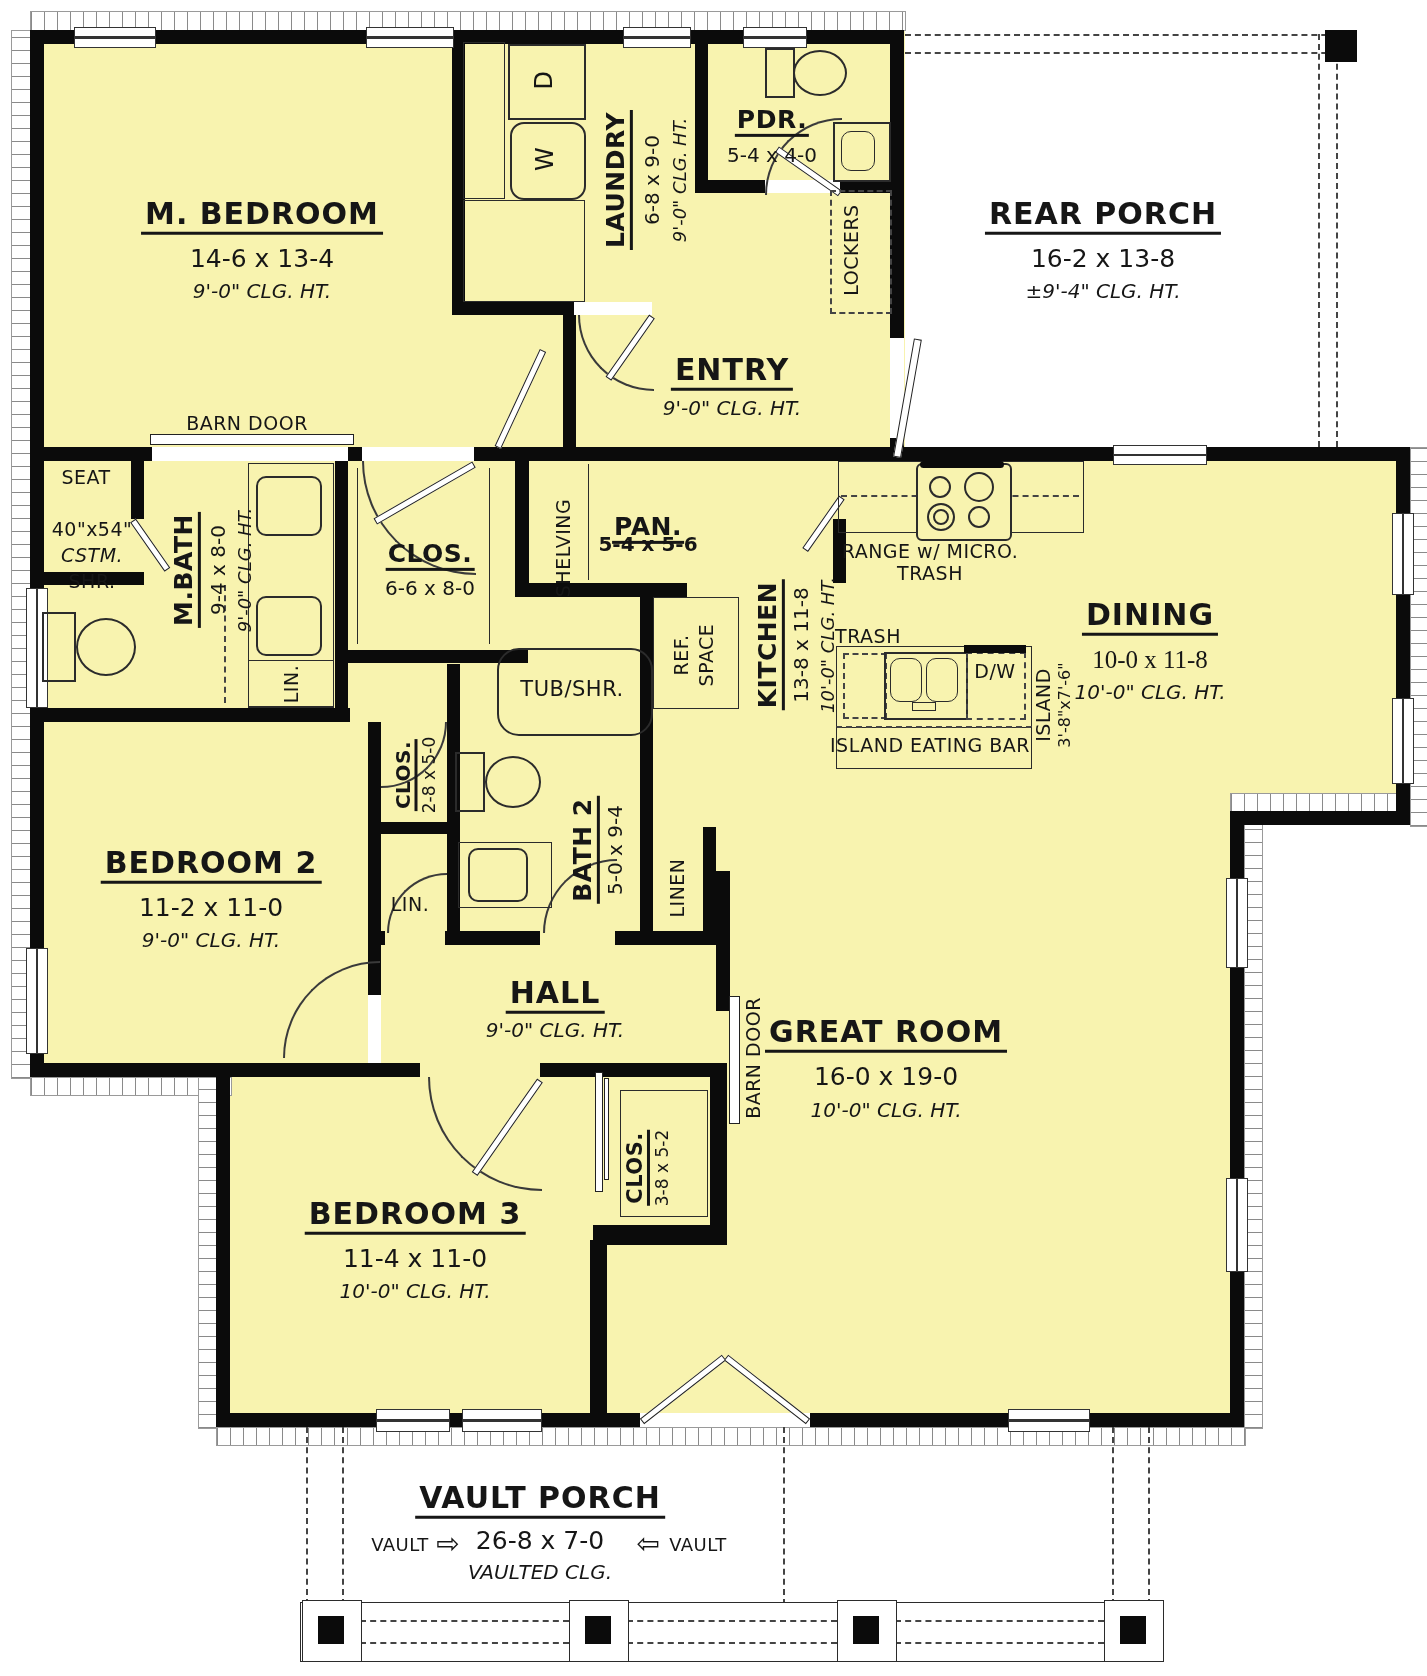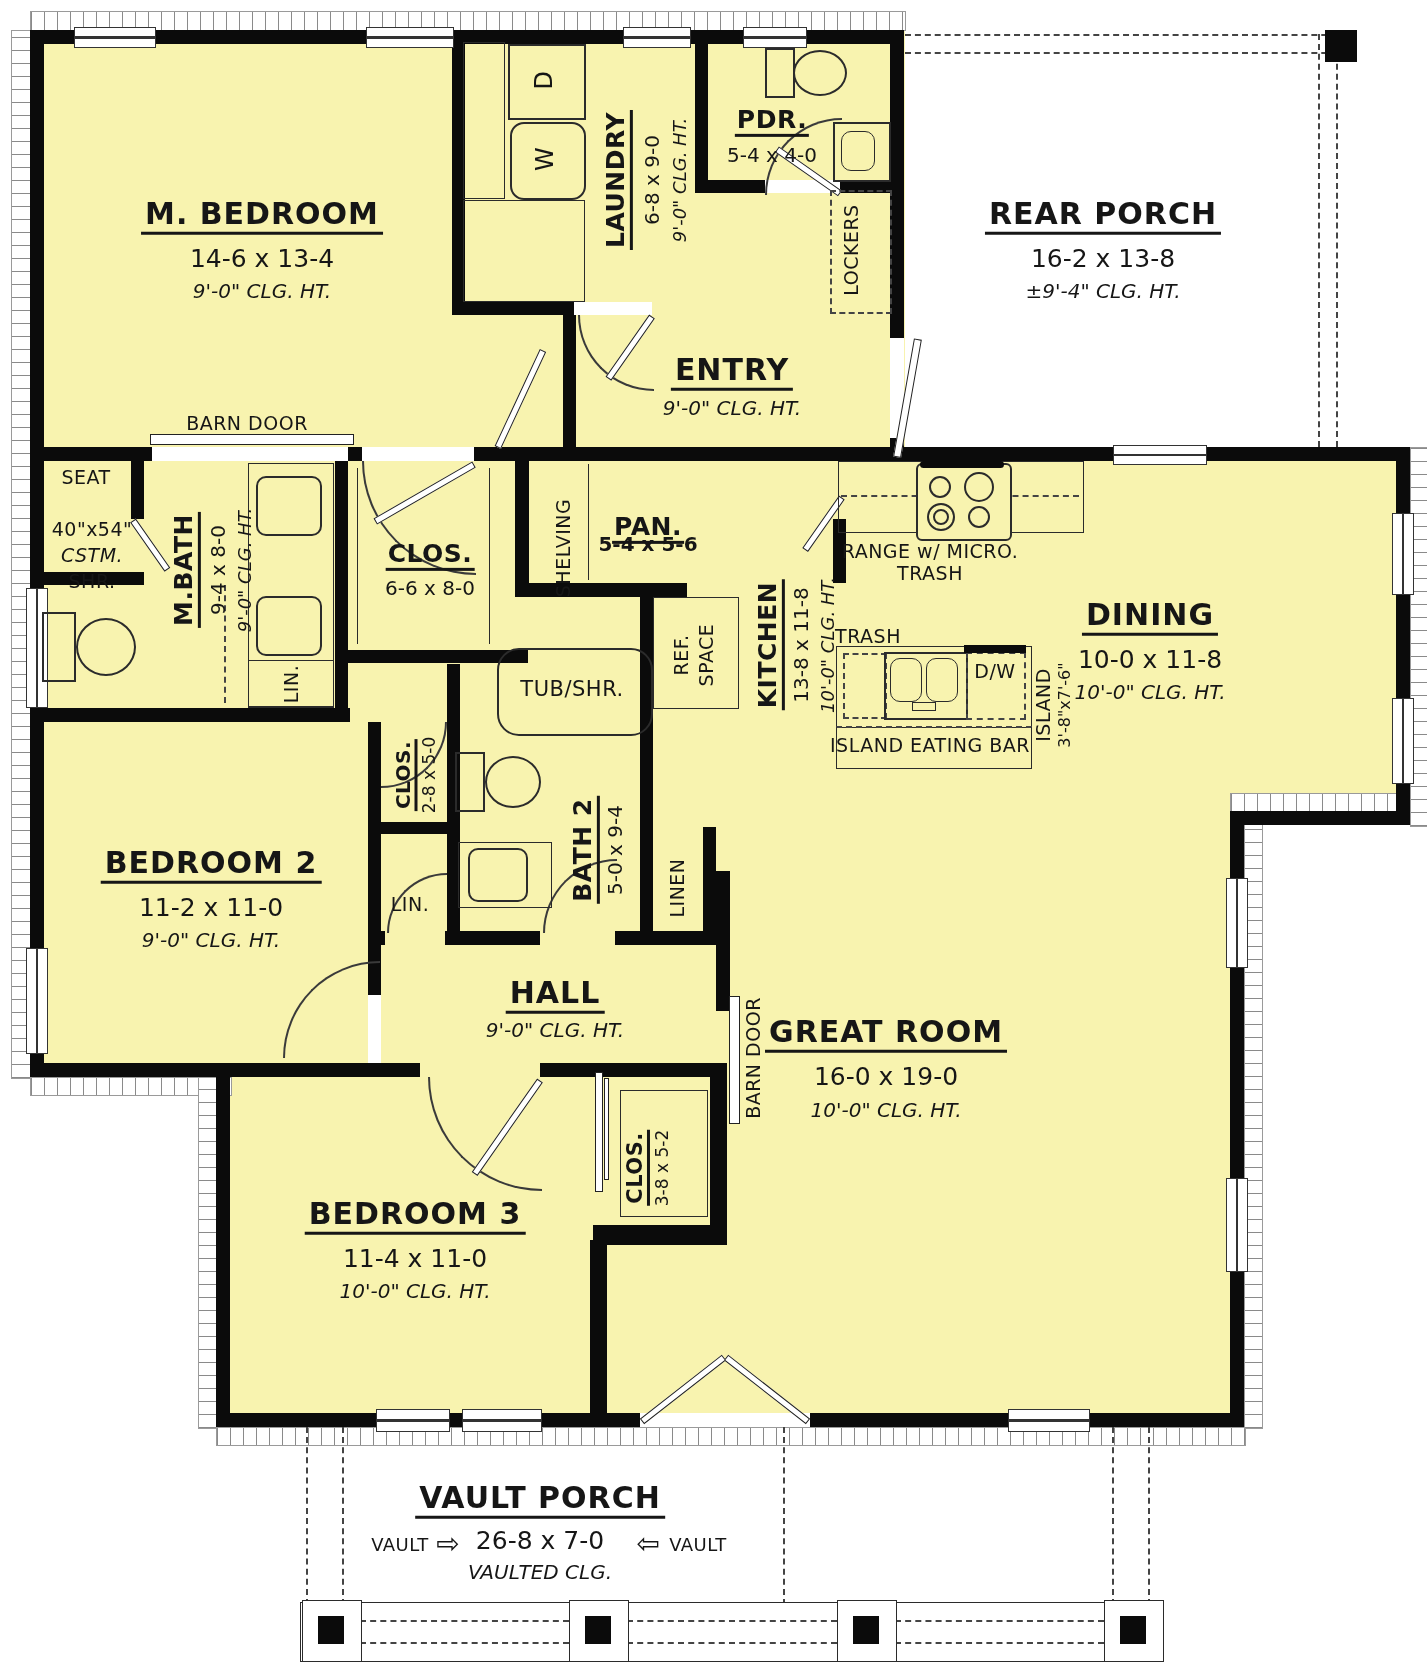--- a/index.html
+++ b/index.html
@@ -276,21 +276,21 @@
   <div class="lbl dim2" style="left:430px;top:588px;">6-6 x 8-0</div>
 
   <div class="lbl t2" style="left:648px;top:529px;">PAN.</div>
   <div class="lbl dim2" style="left:648px;top:544px;font-weight:bold;">5-4 x 5-6</div>
 
   <div class="lbl rot t2" style="left:770px;top:645px;">KITCHEN</div>
   <div class="lbl rot dim2" style="left:801px;top:645px;">13-8 x 11-8</div>
   <div class="lbl rot clg" style="left:828px;top:645px;font-size:18px;">10'-0" CLG. HT.</div>
 
   <div class="lbl t1" style="left:1150px;top:617px;">DINING</div>
-  <div class="lbl dim" style="left:1150px;top:660px;">10-0 x 11-8</div>
+  <div class="lbl dim" style="left:1150px;top:660px;font-family:Liberation Serif, serif;">10-0 x 11-8</div>
   <div class="lbl clg" style="left:1150px;top:692px;">10'-0" CLG. HT.</div>
 
   <div class="lbl t1" style="left:211px;top:865px;">BEDROOM 2</div>
   <div class="lbl dim" style="left:211px;top:908px;">11-2 x 11-0</div>
   <div class="lbl clg" style="left:211px;top:940px;">9'-0" CLG. HT.</div>
 
   <div class="lbl rot t2" style="left:405px;top:775px;font-size:20px;">CLOS.</div>
   <div class="lbl rot dim2" style="left:430px;top:775px;font-size:17px;">2-8 x 5-0</div>
 
   <div class="lbl rot t2" style="left:585px;top:850px;">BATH 2</div>

